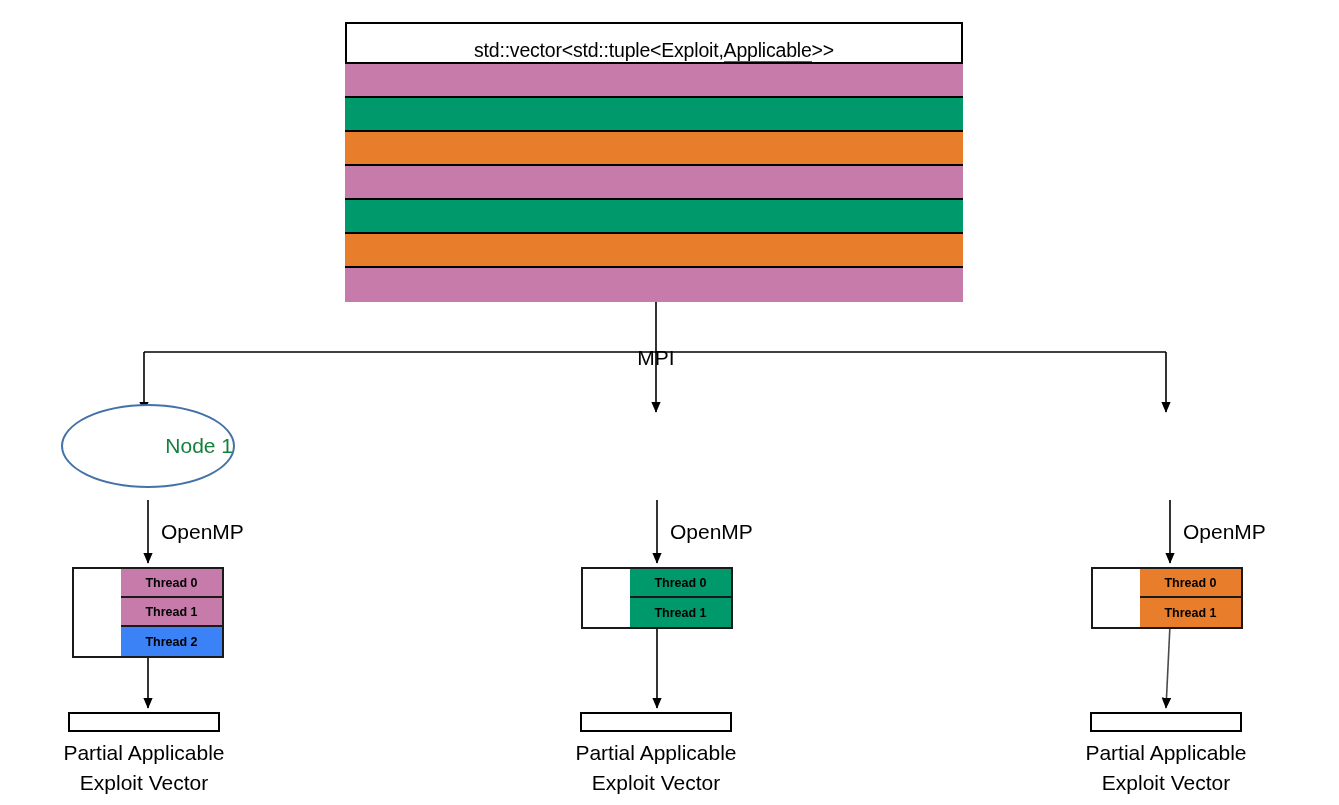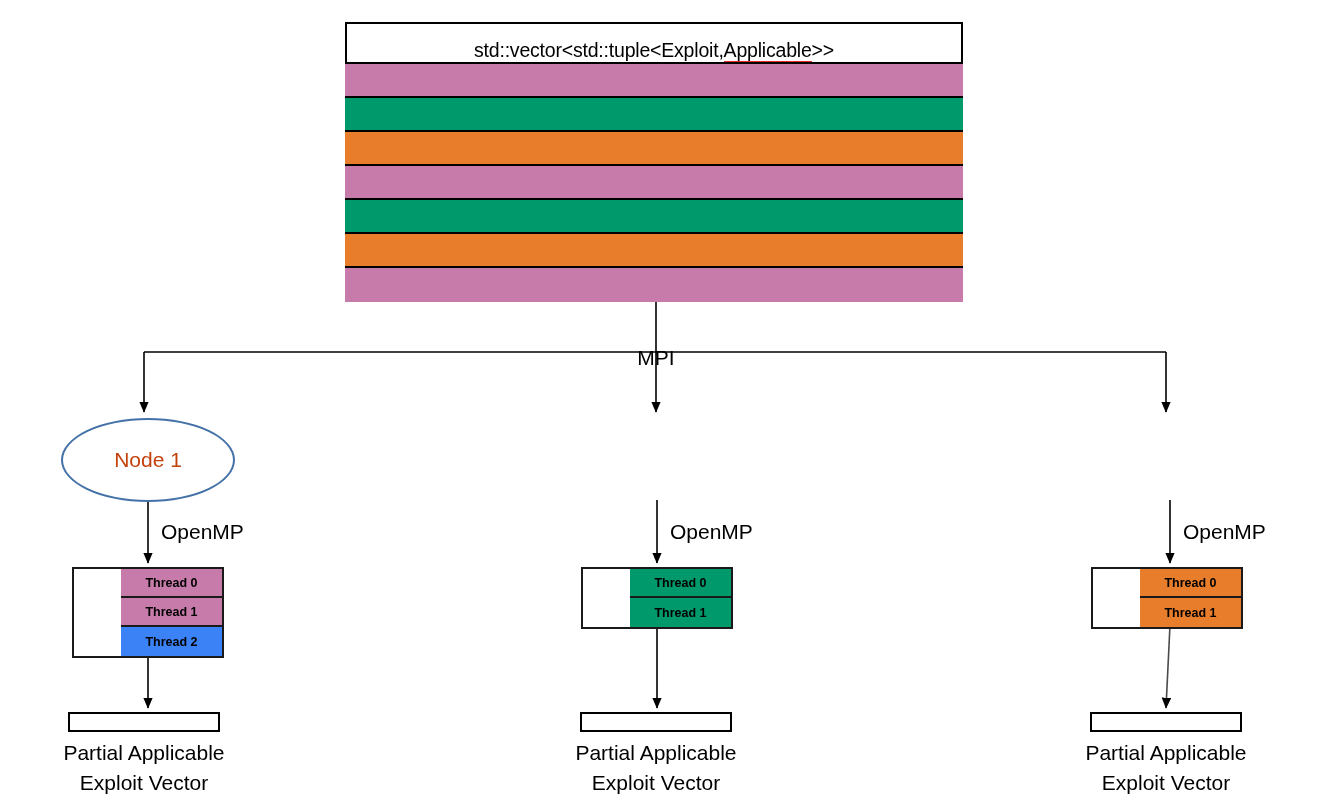--- a/index.html
+++ b/index.html
@@ -88,30 +88,30 @@
     width: 1339px;
     height: 805px;
     pointer-events: none;
   }
 
   
   .node-ellipse {
     position: absolute;
     width: 174px;
     height: 84px;
-    top: 418px;
+    top: 404px;
     border: 2px solid #4472A8;
     border-radius: 50%;
     background: #ffffff;
     box-sizing: border-box;
     display: flex;
     align-items: center;
-    justify-content: center;
-    font-size: 21px;
-    color: #c2410c;
+    justify-content: flex-end;
+    font-size: 21px;
+    color: #15803d;
   }
 
   
   .openmp-label {
     position: absolute;
     top: 520px;
     width: 120px;
     text-align: left;
     font-size: 21px;
   }

